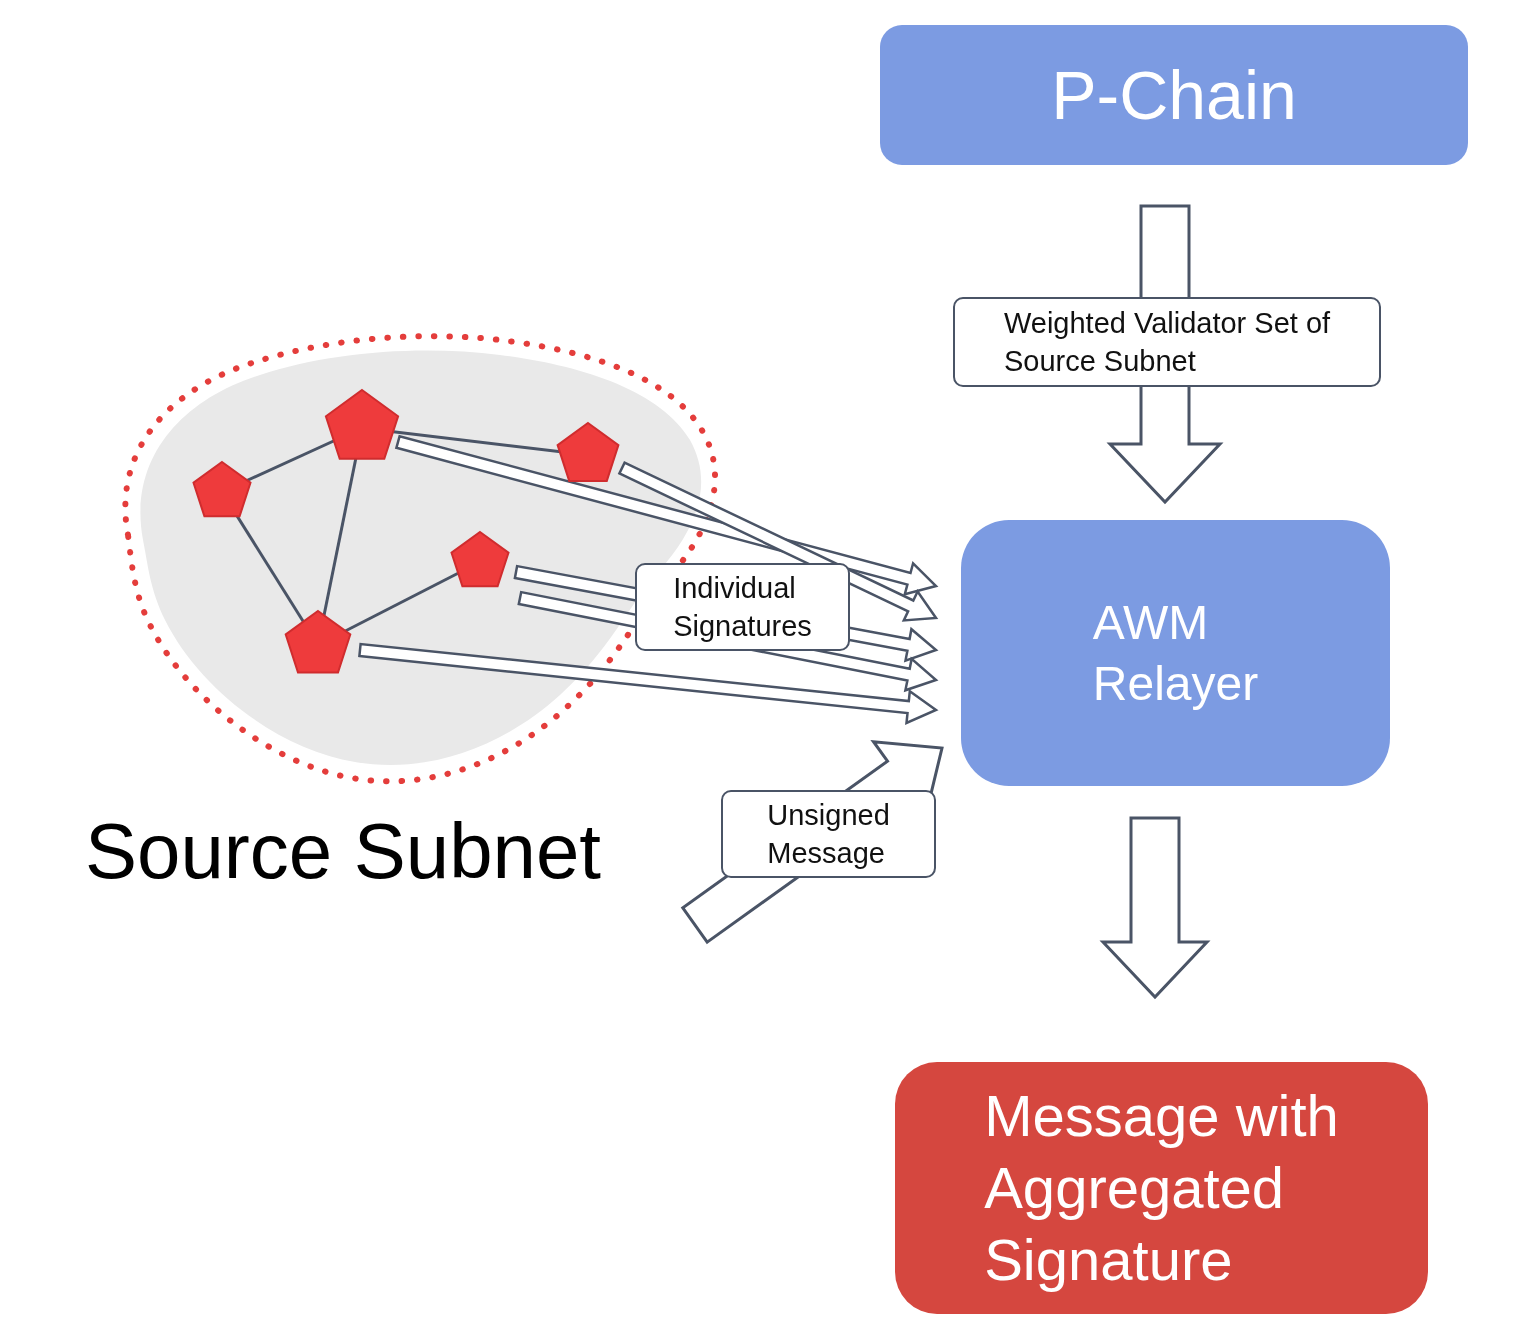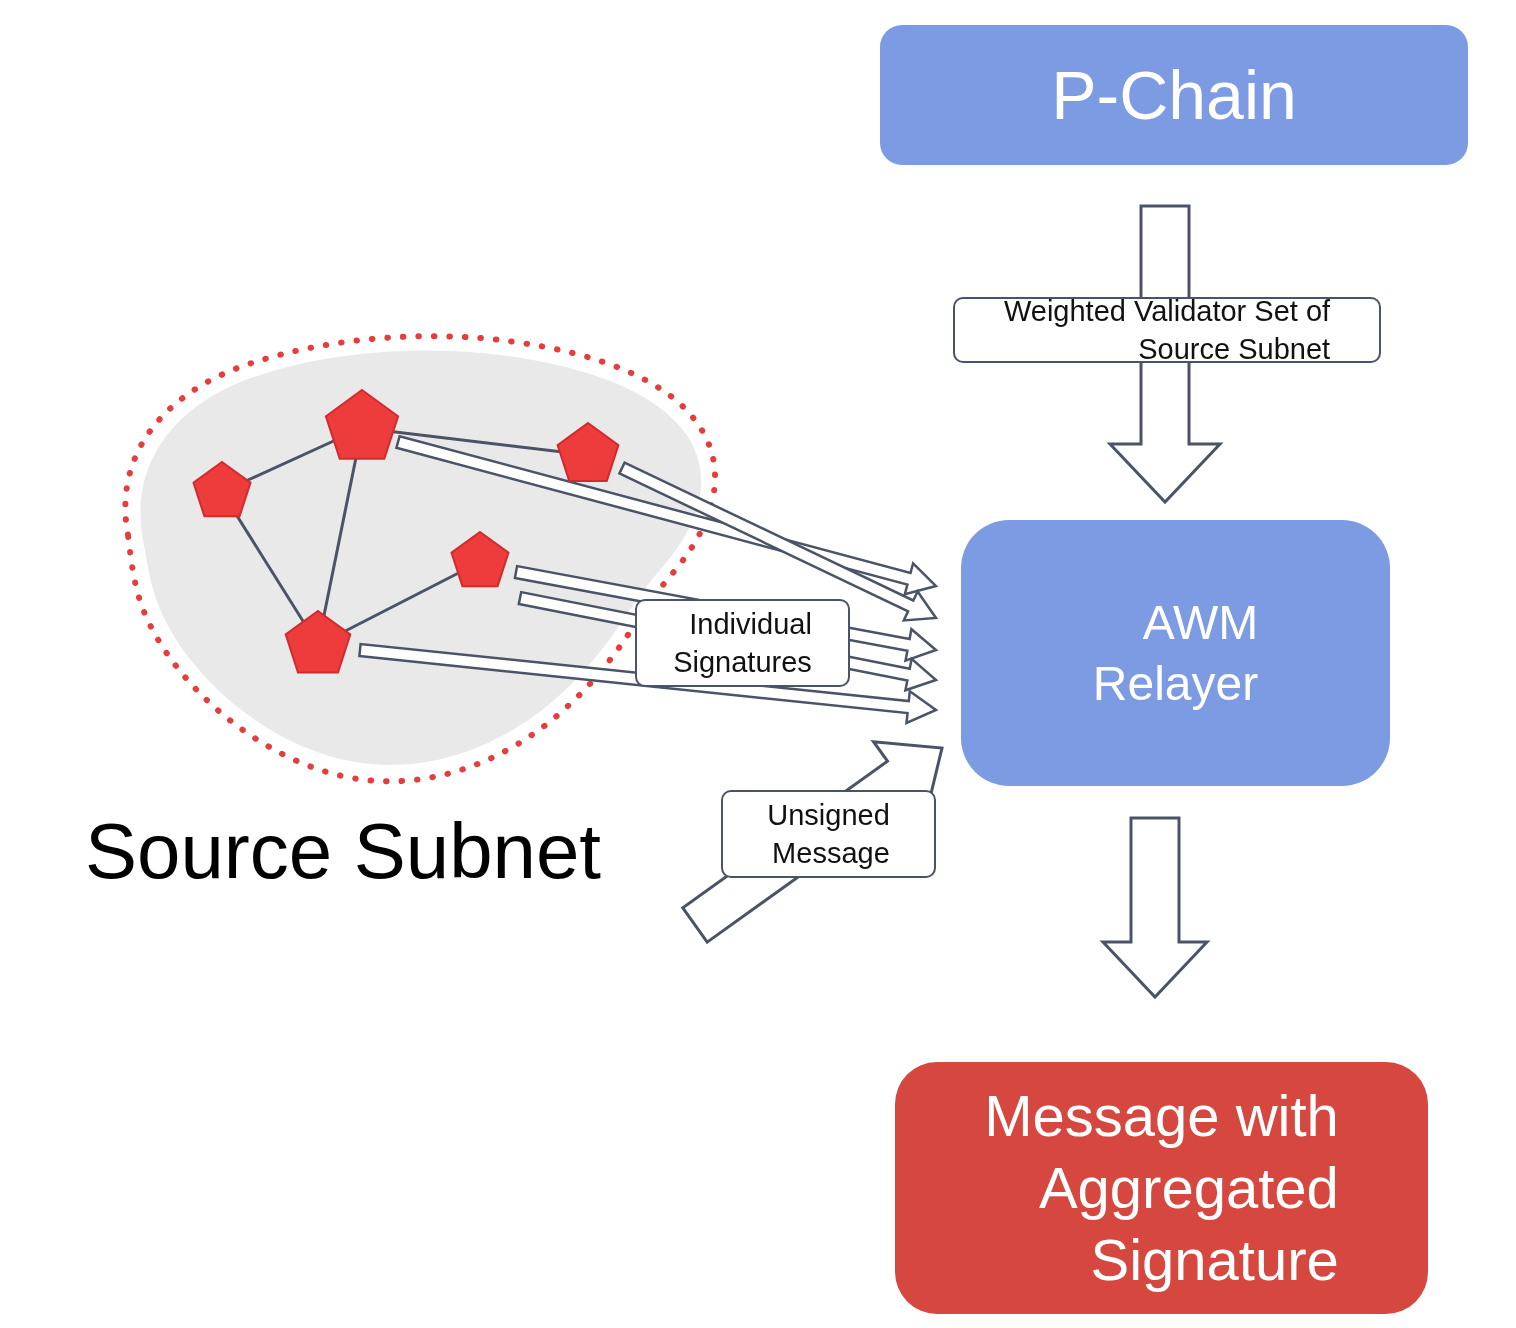--- a/index.html
+++ b/index.html
@@ -14,34 +14,34 @@
 
   .blob   { fill:var(--blob-gray); }
   .dotted { fill:none; stroke:var(--dotted-red); stroke-width:6; stroke-dasharray:0.5 15; stroke-linecap:round; }
   .edge   { stroke:var(--line); stroke-width:3; }
   .harrow { fill:#ffffff; stroke:var(--line); stroke-width:2.5; stroke-linejoin:miter; }
   .big    { stroke-width:3; }
   .pent   { fill:var(--pentagon-red); stroke:var(--pentagon-edge); stroke-width:2; }
 
   .box {
     position:absolute; display:flex; align-items:center; justify-content:center;
-    text-align:right; white-space:pre-line;
+    text-align:left; white-space:pre-line;
   }
   .node { color:var(--text-light); font-weight:400; }
   .blue { background:var(--node-blue); }
   .redbox { background:var(--node-red); }
   .label {
     background:#ffffff; border:2.5px solid var(--line); border-radius:10px;
     font-size:29px; line-height:1.32; color:#111111;
   }
 
   #p-chain        { left:880px;  top:25px;   width:588px; height:140px; border-radius:22px; font-size:68px; }
-  #weighted-label { left:953px;  top:297px;  width:428px; height:66px; }
+  #weighted-label { left:953px;  top:297px;  width:428px; height:90px; }
   #awm-relayer    { left:961px;  top:520px;  width:429px; height:266px; border-radius:48px; font-size:48px; line-height:1.28; }
-  #individual-label { left:635px; top:563px; width:215px; height:88px;margin-top:36px; }
+  #individual-label { left:635px; top:563px; width:215px; height:88px; }
   #unsigned-label { left:700px;  top:790px;  width:215px; height:88px;margin-left:21px; }
   #aggregated     { left:895px;  top:1062px; width:533px; height:252px; border-radius:42px; font-size:58px; line-height:1.24; }
   #source-subnet  { position:absolute; left:85px; top:806px; font-size:78px; color:var(--text-dark); }
 </style>
 </head>
 <body>
 
 <div class="stage">
   <svg id="diagram-svg" viewBox="0 0 1516 1328">
       <path d="M 143 540 C 128 460,180 400,260 375 C 330 352,420 345,500 355 C 580 365,660 390,690 440 C 715 485,695 530,660 570 C 625 610,610 650,560 695 C 505 745,430 775,355 762 C 280 750,200 690,165 620 C 150 590,148 565,143 540 Z" class="blob"></path>

